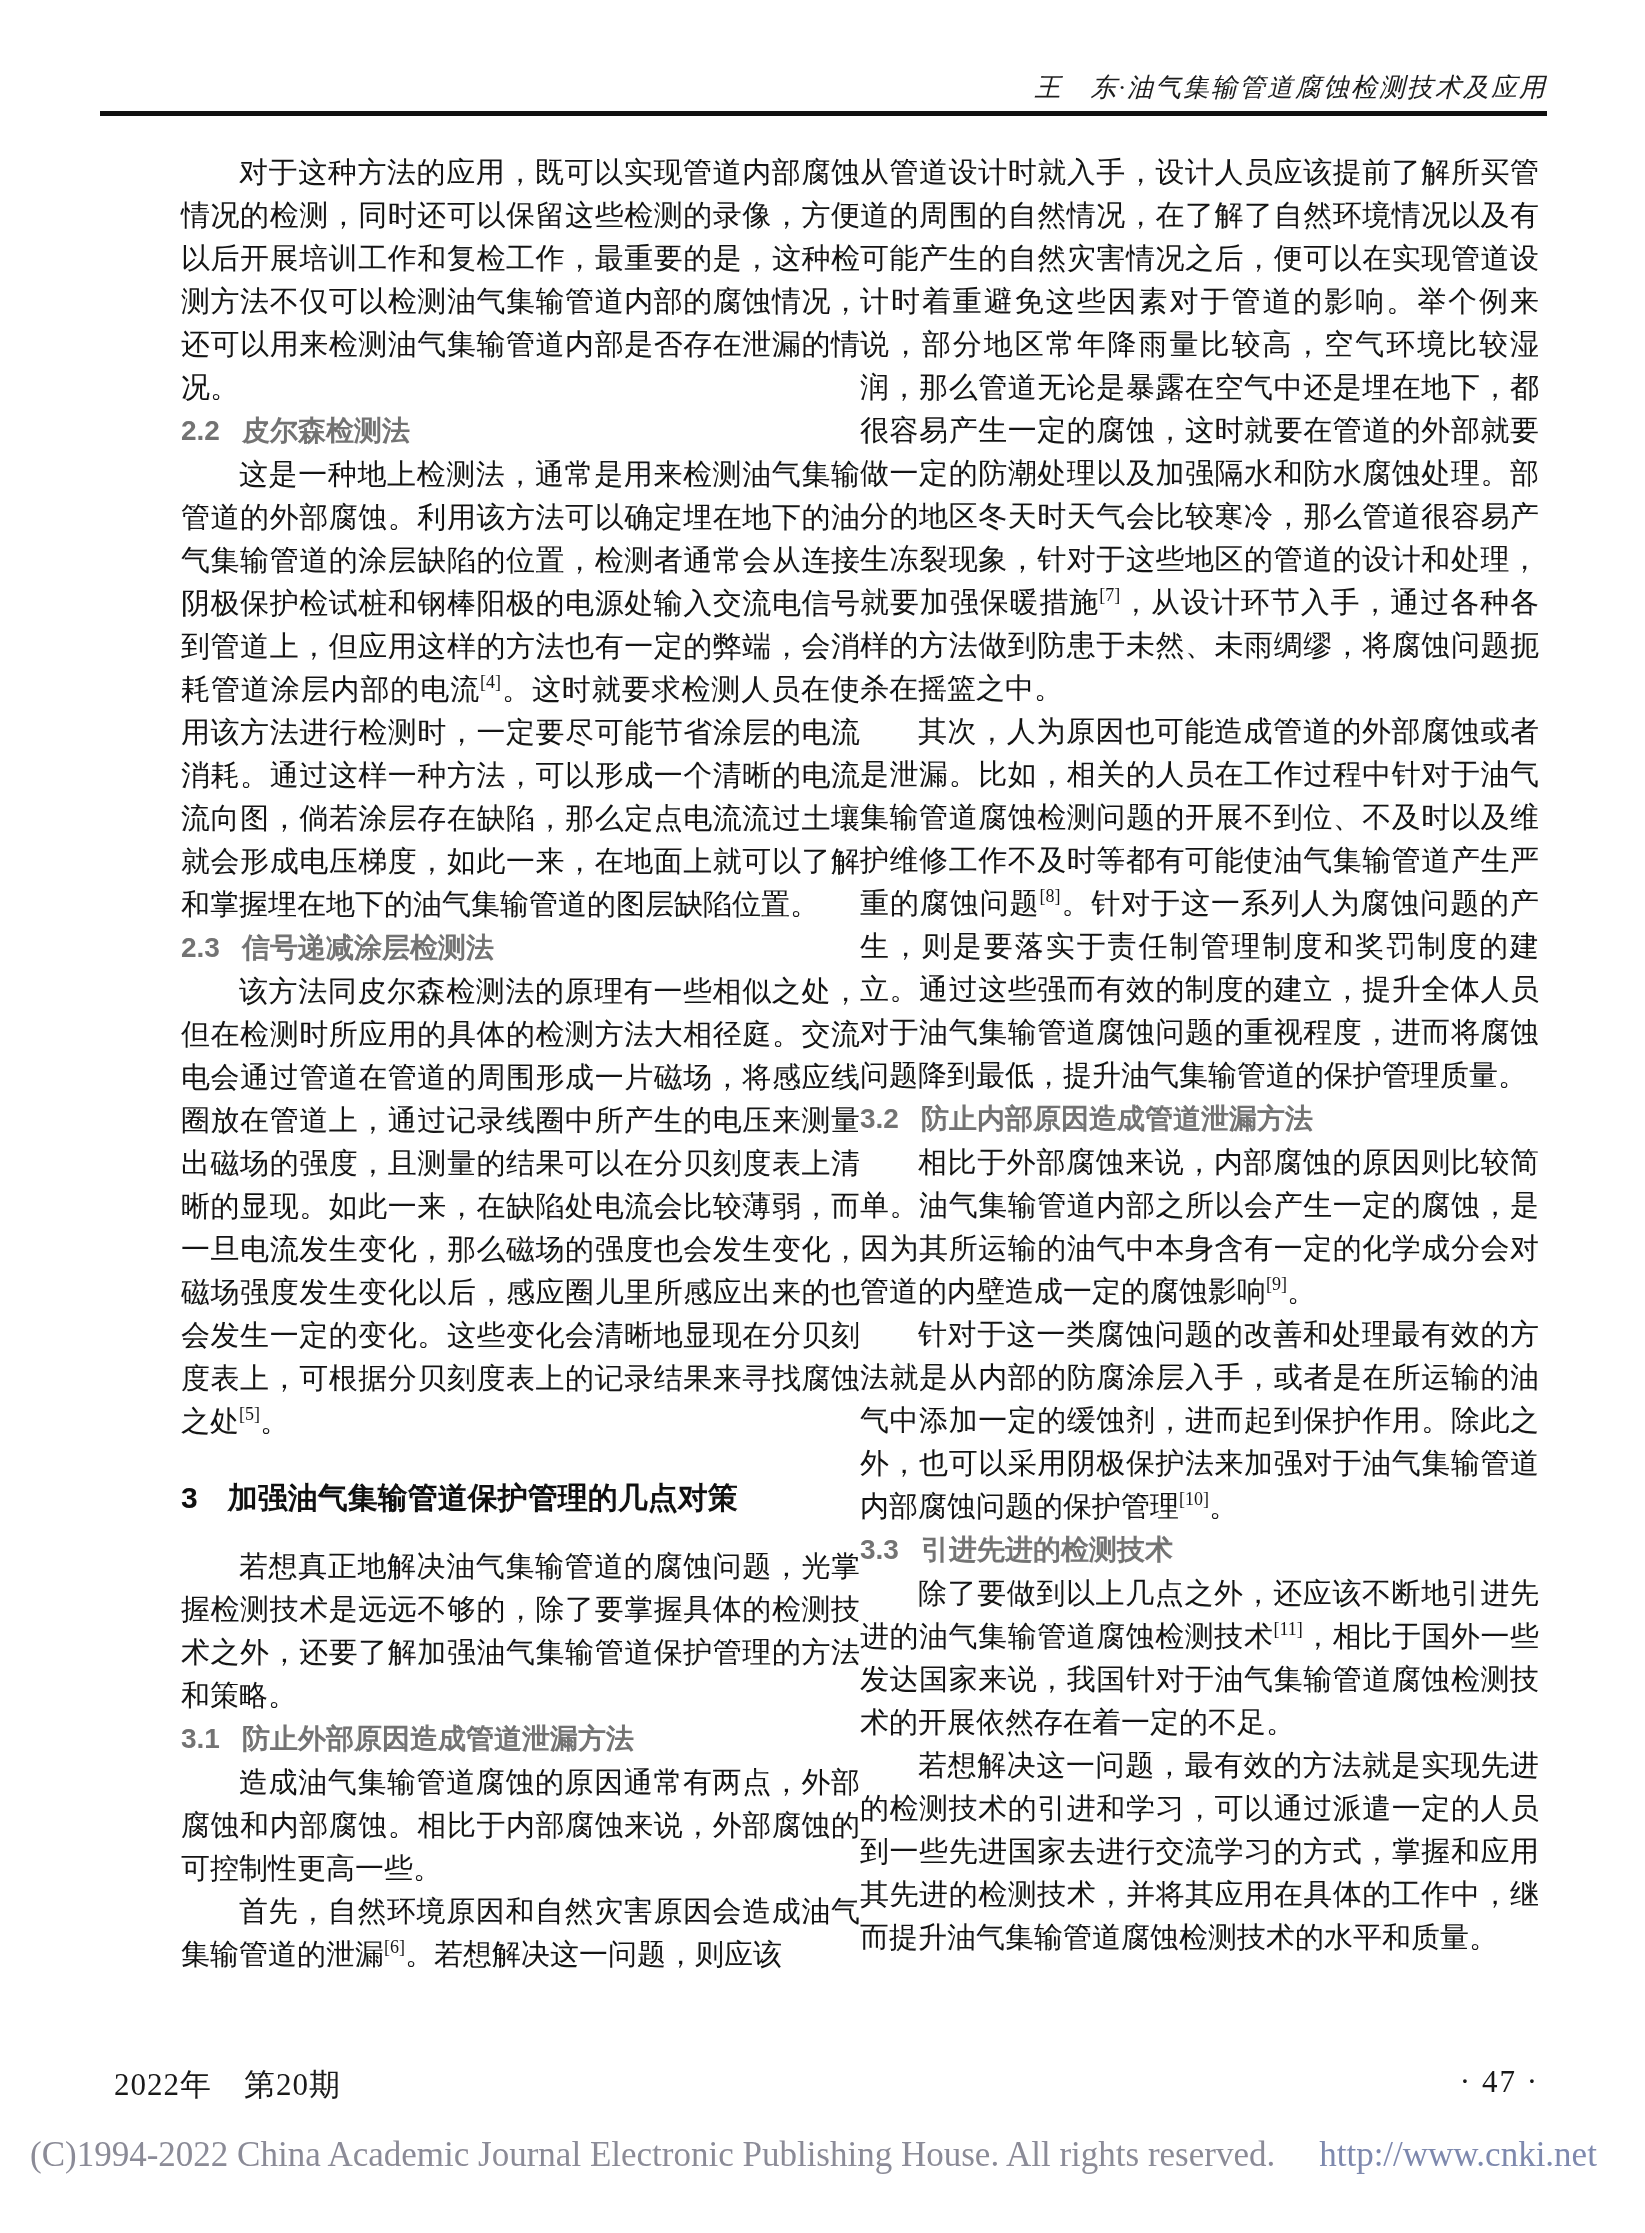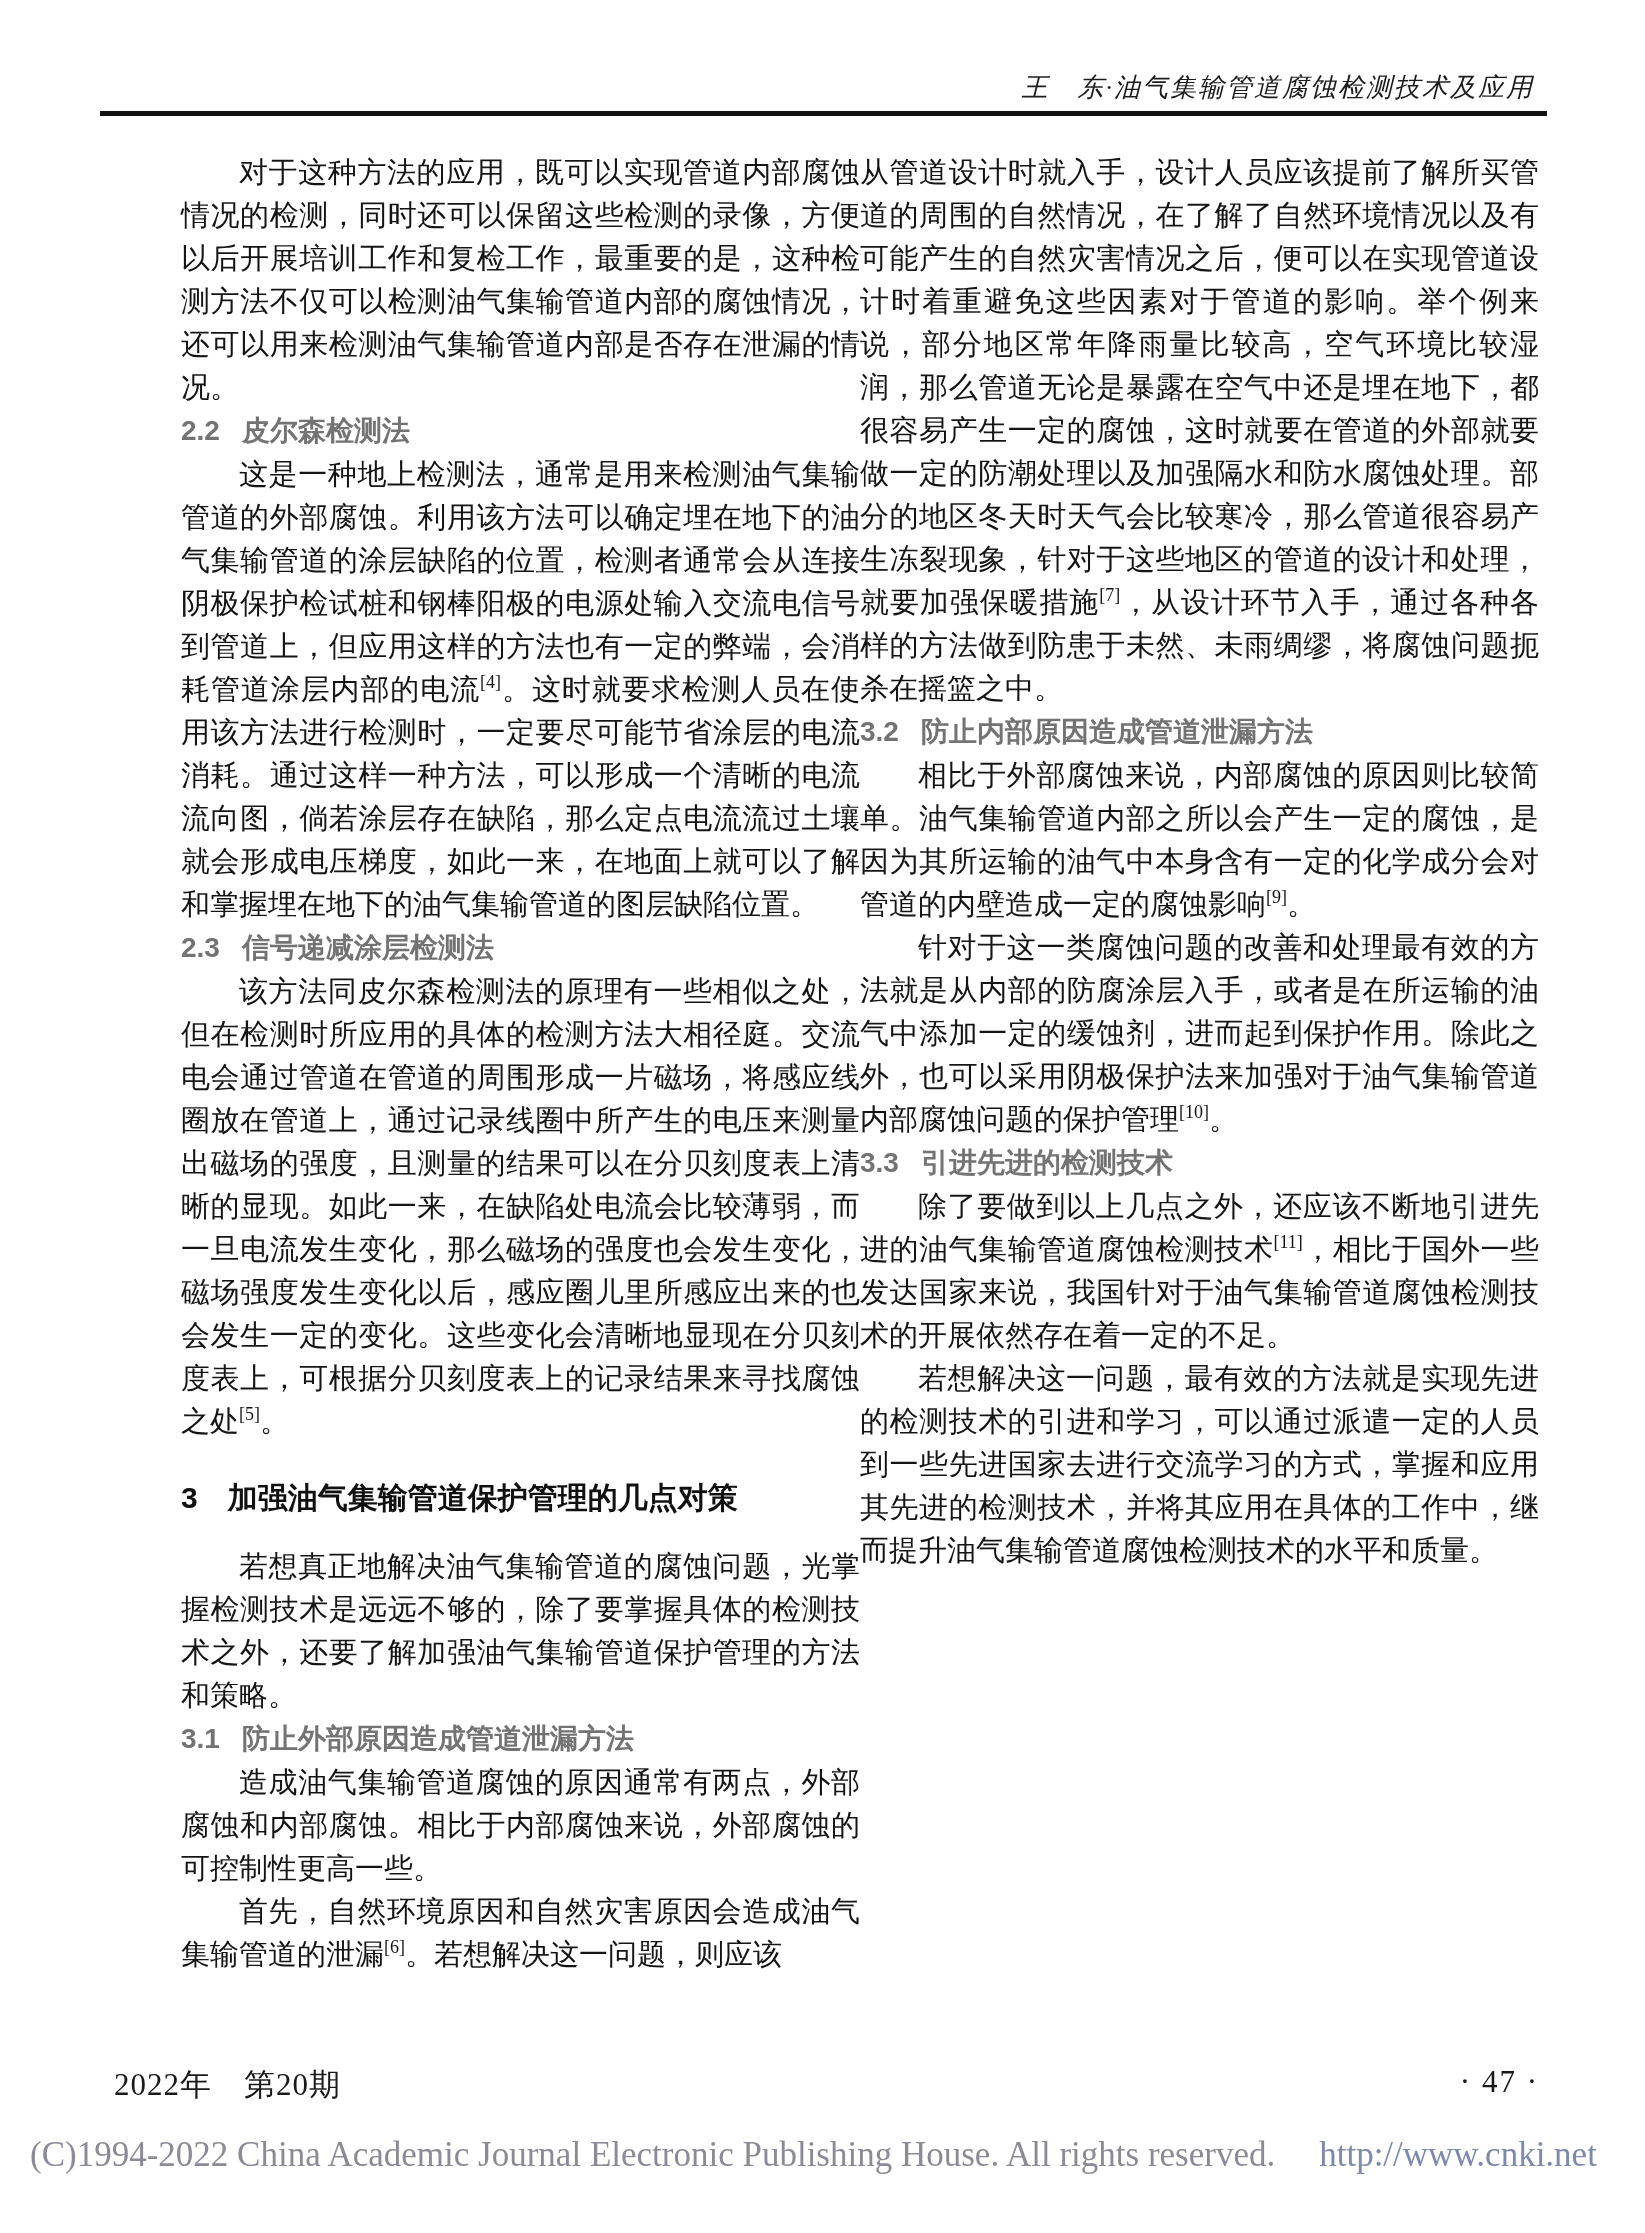--- a/index.html
+++ b/index.html
@@ -10,21 +10,21 @@
     font-family: "Liberation Serif", "DejaVu Serif", serif;
     color: #151515;
   }
   .page {
     position: relative;
     width: 1646px; height: 2234px;
     background: #ffffff;
     overflow: hidden;
   }
   .running-head {
-    position: absolute; top: 70px; left: 87px; width: 1447px;
+    position: absolute; top: 70px; left: 100px; width: 1447px;
     text-align: right;
     font-style: italic;
     font-size: 26px;
     letter-spacing: 2px;
     color: #1c1c1c;
     white-space: nowrap;
   }
   .head-rule {
     position: absolute; top: 111px; left: 100px; width: 1447px; height: 5px;
     background: #101010;
@@ -109,20 +109,21 @@
       <p class="para">若想真正地解决油气集输管道的腐蚀问题，光掌握检测技术是远远不够的，除了要掌握具体的检测技术之外，还要了解加强油气集输管道保护管理的方法和策略。</p>
       <h3 class="h-sub">
         <span class="h-num">3.1</span><span class="h-title">防止外部原因造成管道泄漏方法</span>
       </h3>
       <p class="para">造成油气集输管道腐蚀的原因通常有两点，外部腐蚀和内部腐蚀。相比于内部腐蚀来说，外部腐蚀的可控制性更高一些。</p>
       <p class="para">首先，自然环境原因和自然灾害原因会造成油气集输管道的泄漏<sup>[6]</sup>。若想解决这一问题，则应该</p>
     </div>
 
     <div class="col">
       <p class="para no-indent">从管道设计时就入手，设计人员应该提前了解所买管道的周围的自然情况，在了解了自然环境情况以及有可能产生的自然灾害情况之后，便可以在实现管道设计时着重避免这些因素对于管道的影响。举个例来说，部分地区常年降雨量比较高，空气环境比较湿润，那么管道无论是暴露在空气中还是埋在地下，都很容易产生一定的腐蚀，这时就要在管道的外部就要做一定的防潮处理以及加强隔水和防水腐蚀处理。部分的地区冬天时天气会比较寒冷，那么管道很容易产生冻裂现象，针对于这些地区的管道的设计和处理，就要加强保暖措施<sup>[7]</sup>，从设计环节入手，通过各种各样的方法做到防患于未然、未雨绸缪，将腐蚀问题扼杀在摇篮之中。</p>
+      <p class="para">其次，人为原因也可能造成管道的外部腐蚀或者是泄漏。比如，相关的人员在工作过程中针对于油气集输管道腐蚀检测问题的开展不到位、不及时以及维护维修工作不及时等都有可能使油气集输管道产生严重的腐蚀问题<sup>[8]</sup>。针对于这一系列人为腐蚀问题的产生，则是要落实于责任制管理制度和奖罚制度的建立。通过这些强而有效的制度的建立，提升全体人员对于油气集输管道腐蚀问题的重视程度，进而将腐蚀问题降到最低，提升油气集输管道的保护管理质量。</p>
       <h3 class="h-sub">
         <span class="h-num">3.2</span><span class="h-title">防止内部原因造成管道泄漏方法</span>
       </h3>
       <p class="para">相比于外部腐蚀来说，内部腐蚀的原因则比较简单。油气集输管道内部之所以会产生一定的腐蚀，是因为其所运输的油气中本身含有一定的化学成分会对管道的内壁造成一定的腐蚀影响<sup>[9]</sup>。</p>
       <p class="para">针对于这一类腐蚀问题的改善和处理最有效的方法就是从内部的防腐涂层入手，或者是在所运输的油气中添加一定的缓蚀剂，进而起到保护作用。除此之外，也可以采用阴极保护法来加强对于油气集输管道内部腐蚀问题的保护管理<sup>[10]</sup>。</p>
       <h3 class="h-sub">
         <span class="h-num">3.3</span><span class="h-title">引进先进的检测技术</span>
       </h3>
       <p class="para">除了要做到以上几点之外，还应该不断地引进先进的油气集输管道腐蚀检测技术<sup>[11]</sup>，相比于国外一些发达国家来说，我国针对于油气集输管道腐蚀检测技术的开展依然存在着一定的不足。</p>
       <p class="para">若想解决这一问题，最有效的方法就是实现先进的检测技术的引进和学习，可以通过派遣一定的人员到一些先进国家去进行交流学习的方式，掌握和应用其先进的检测技术，并将其应用在具体的工作中，继而提升油气集输管道腐蚀检测技术的水平和质量。</p>

